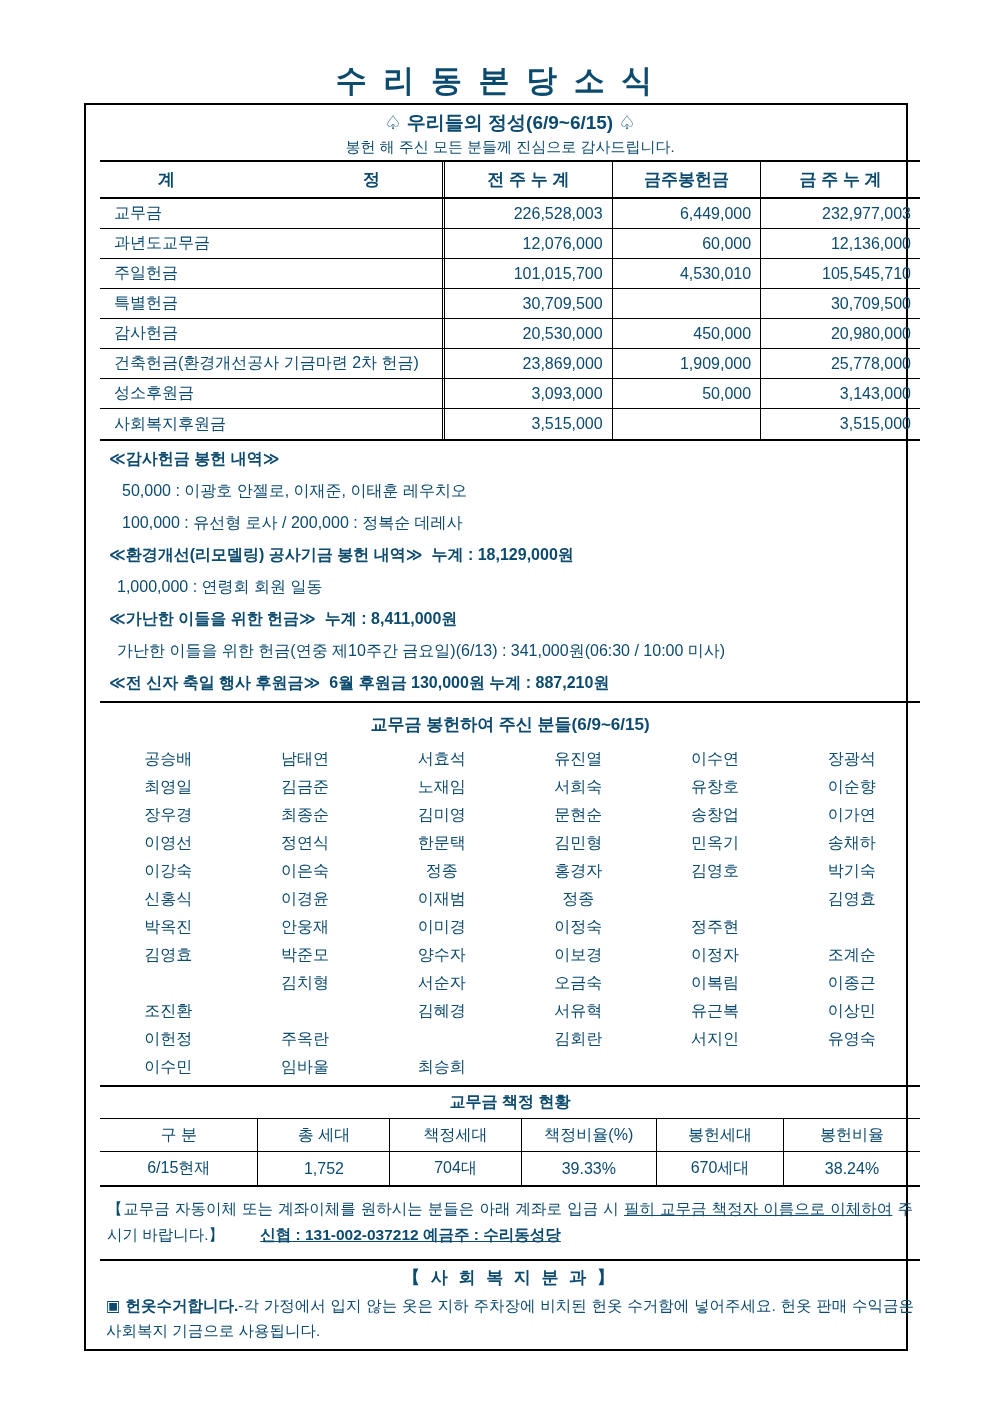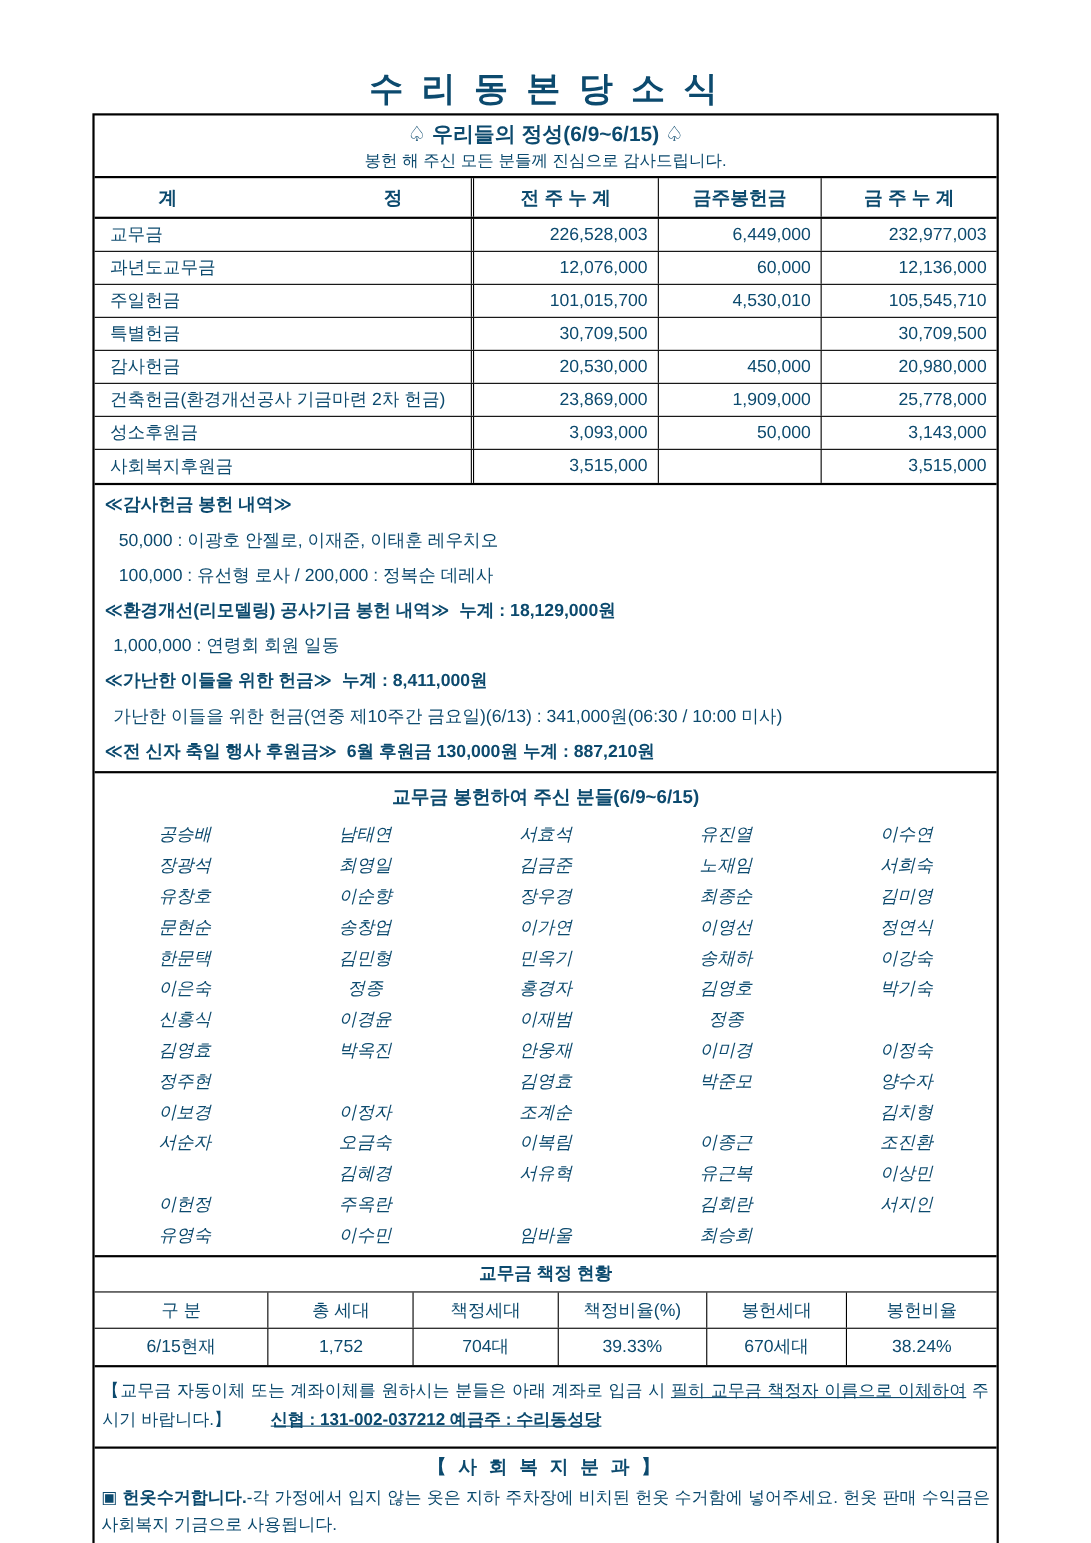--- a/index.html
+++ b/index.html
@@ -11,21 +11,21 @@
   }
   .title {
     position:absolute; top:60px; left:0; width:100%;
     text-align:center; font-size:31px; font-weight:bold; letter-spacing:4px;
     font-family:"Liberation Sans","DejaVu Sans",sans-serif;
   }
   .doc {
     position:absolute; left:84px; top:103px; width:824px;
     border:2px solid #000;
   }
-  .sec { width:100%; }
+  .sec { width:100%;margin-left:14px; }
   .sec + .sec { border-top:2px solid #000; }
 
   
   .sec-header { height:55px; text-align:center; padding-top:5px; }
   .sec-header .h1 { font-size:19px; font-weight:bold; line-height:26px; }
   .sec-header .h2 { font-size:15px; line-height:22px; }
 
   
   .fin-row { display:flex; height:30px; border-bottom:1px solid #000; font-size:16px; }
   .fin-row:last-child { border-bottom:none; }
@@ -43,21 +43,21 @@
   .notes { padding:2px 0; }
   .note-line { height:32px; display:flex; align-items:center; padding-left:9px; font-size:16px; white-space:nowrap; }
   .note-line .b { font-weight:bold; }
   .gap { margin-left:9px; }
   .ind1 { padding-left:22px; }
   .ind2 { padding-left:17px; }
 
   
   .donors { padding-bottom:4px; }
   .donor-head { height:42px; display:flex; align-items:center; justify-content:center; font-weight:bold; font-size:17px; }
-  .donor-grid { display:grid; grid-template-columns:repeat(5,1fr);font-style:italic; }
+  .donor-grid { display:grid; grid-template-columns:repeat(6,1fr); }
   .donor-grid span { height:28px; display:flex; align-items:center; justify-content:center; font-size:16px; }
 
   
   .assess-title { height:32px; display:flex; align-items:center; justify-content:center; font-weight:bold; font-size:16px; border-bottom:1px solid #000; }
   .assess-row { display:flex; height:33px; font-size:16px; }
   .assess-head { border-bottom:1px solid #000; }
   .assess-row .cell { justify-content:center; }
   .a0 { width:19.2%; }
   .a1 { width:16.1%; border-left:1px solid #000; }
   .a2 { width:16.0%; border-left:1px solid #000; }

